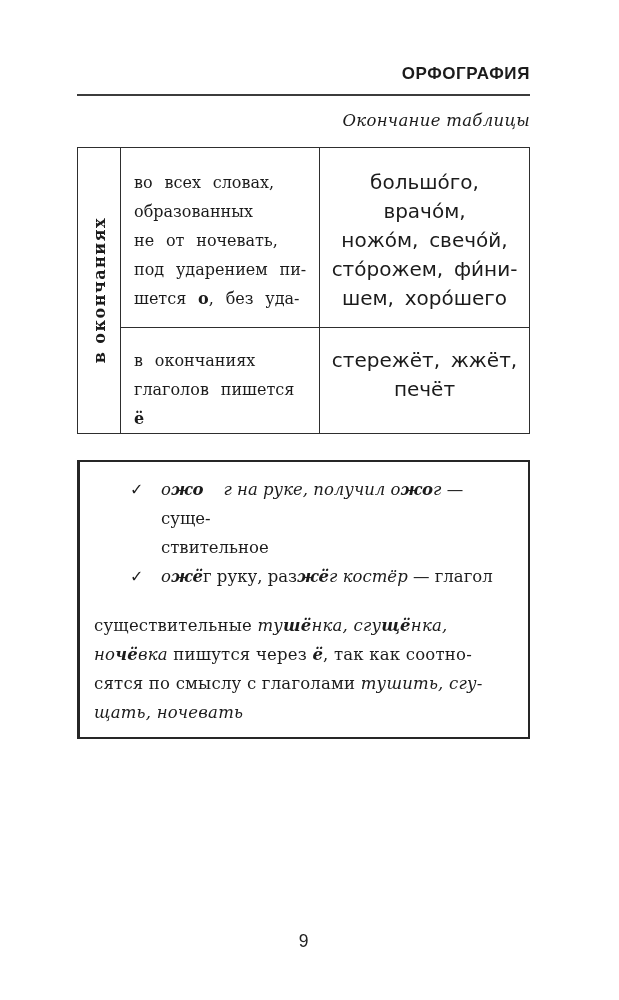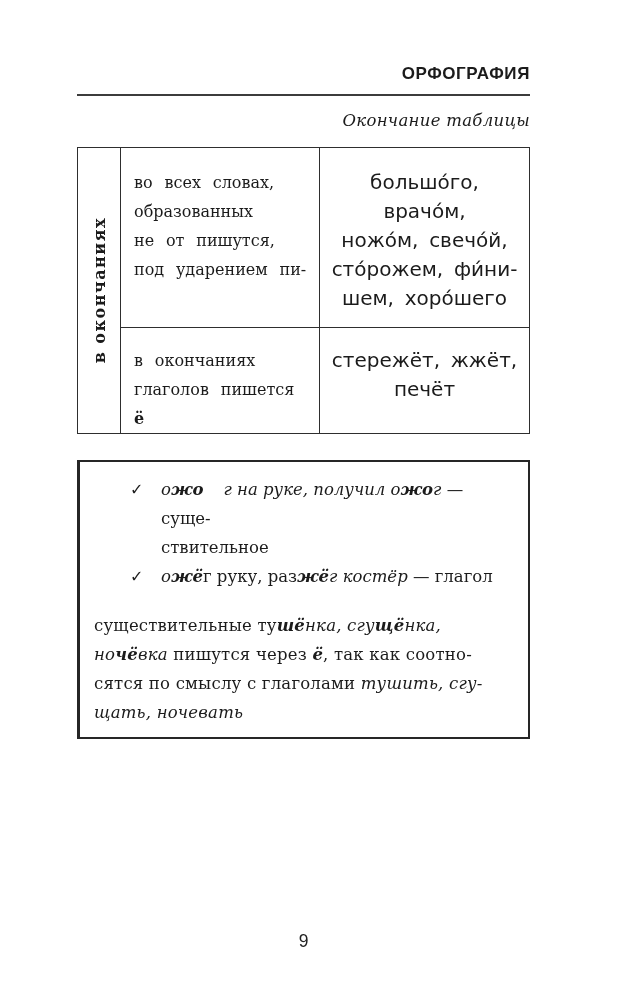--- a/index.html
+++ b/index.html
@@ -84,22 +84,23 @@
 
     <div class="gtable">
       <div class="vcol">
         <span class="vtext">в окончаниях</span>
       </div>
       <div class="tmain">
         <div class="trow trow1">
           <div class="rule-cell">
               <div class="ln"><span>во всех словах,</span></div>
               <div class="ln"><span>образованных</span></div>
-              <div class="ln"><span>не от пишутся,</span></div>
+              <div class="ln"><span>не от ночевать,</span></div>
               <div class="ln"><span>под ударением пи-</span></div>
+              <div class="ln"><span>шется </span><span style="font-weight: bold;">о</span><span>, без уда-</span></div>
             </div>
           <div class="ex-cell">
               <div class="ln"><span>большо́го, врачо́м,</span></div>
               <div class="ln"><span>ножо́м, свечо́й,</span></div>
               <div class="ln"><span>сто́рожем, фи́ни-</span></div>
               <div class="ln"><span>шем, хоро́шего</span></div>
             </div>
         </div>
         <div class="trow trow2">
           <div class="rule-cell">
@@ -122,21 +123,21 @@
             <div class="ln"><span>ствительное</span></div>
           </div>
       </div>
       <div class="bullet">
         <span class="check">✓</span>
         <div class="btext">
             <div class="ln"><span style="font-style: italic;">о</span><span style="font-weight: bold; font-style: italic;">жё</span><span style="">г руку, раз</span><span style="font-weight: bold; font-style: italic;">жё</span><span style="font-style: italic;">г костёр</span><span> — глагол</span></div>
           </div>
       </div>
       <div class="para">
-          <div class="ln"><span>существительные </span><span style="">ту</span><span style="font-weight: bold; font-style: italic;">шё</span><span style="font-style: italic; margin-top: 40px;">нка, сгу</span><span style="font-weight: bold; font-style: italic;">щё</span><span style="font-style: italic;">нка,</span></div>
+          <div class="ln"><span>существительные </span><span style="font-style: italic;">ту</span><span style="font-weight: bold; font-style: italic;">шё</span><span style="font-style: italic; margin-top: 40px;">нка, сгу</span><span style="font-weight: bold; font-style: italic;">щё</span><span style="font-style: italic;">нка,</span></div>
           <div class="ln"><span style="font-style: italic;">но</span><span style="font-weight: bold; font-style: italic;">чё</span><span style="font-style: italic;">вка</span><span> пишутся через </span><span style="font-weight: bold; font-style: italic;">ё</span><span>, так как соотно-</span></div>
           <div class="ln"><span>сятся по смыслу с глаголами </span><span style="font-style: italic;">тушить, сгу-</span></div>
           <div class="ln"><span style="font-style: italic;">щать, ночевать</span></div>
         </div>
     </div>
 
     <div class="pagenum">9</div>
 
   </div>
 </div>

